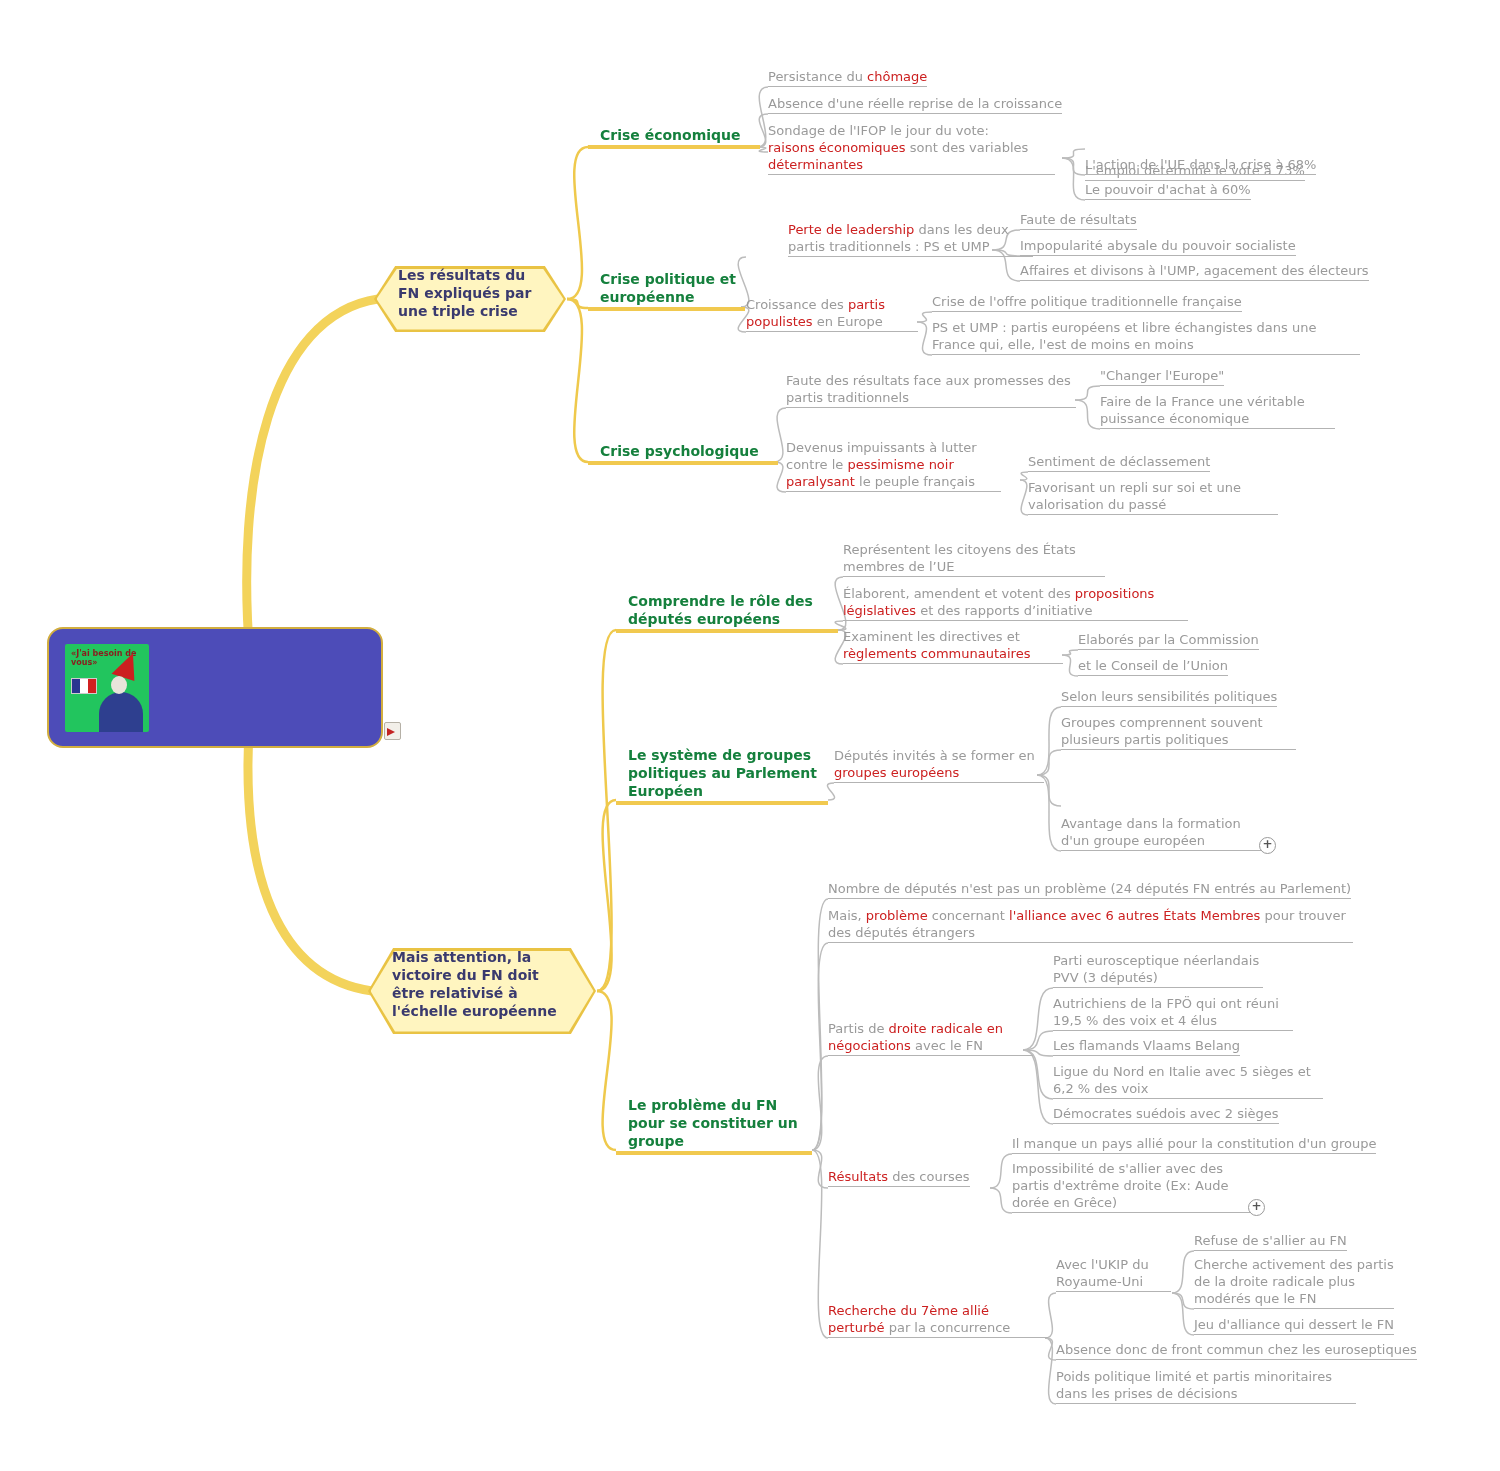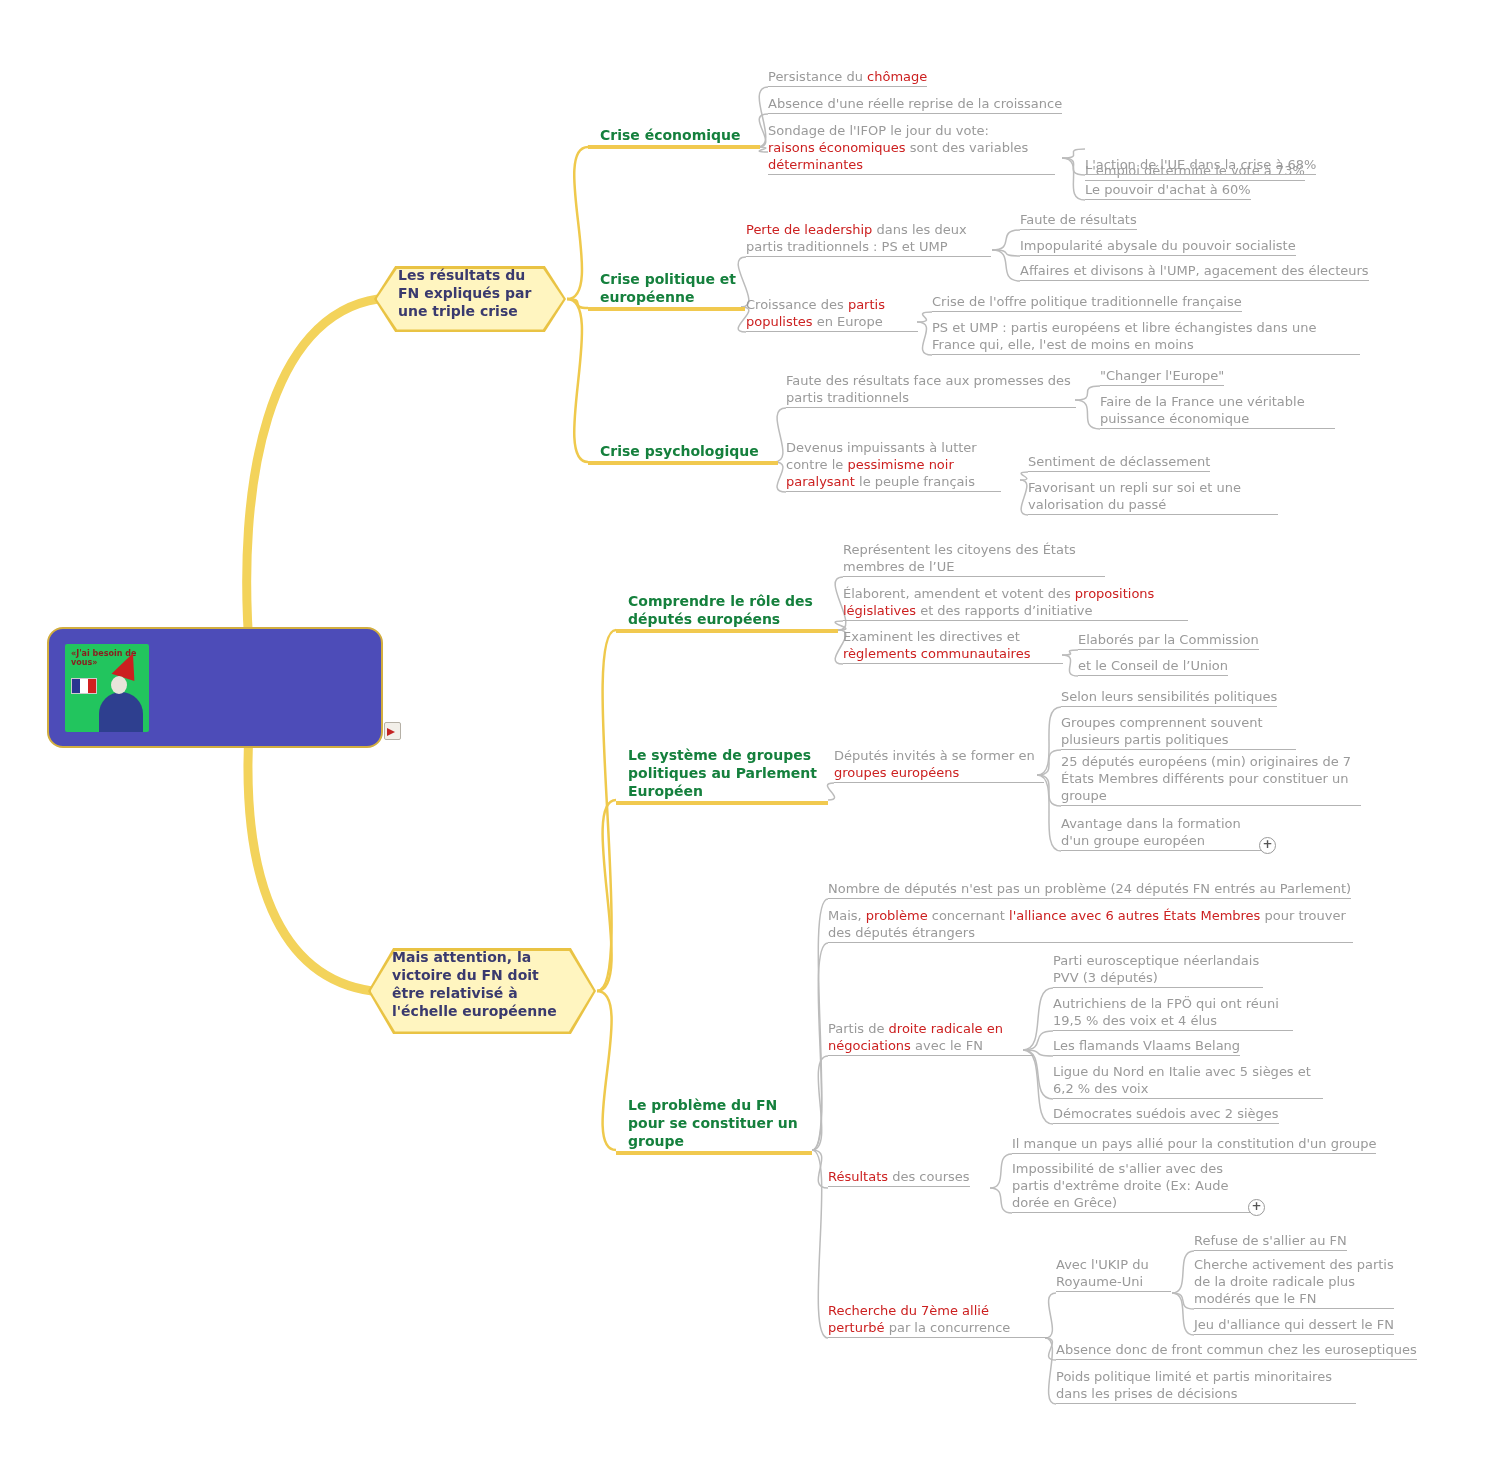--- a/index.html
+++ b/index.html
@@ -166,21 +166,21 @@
   <div class="label" style="left:616px;top:592px;width:206px;">Comprendre le rôle des députés européens</div>
   <div class="label" style="left:616px;top:1096px;width:180px;">Le problème du FN pour se constituer un groupe</div>
 
   <div class="leaf nw" style="left:768px;top:68px;"><span>Persistance du </span><span class="r">chômage</span></div>
   <div class="leaf nw" style="left:768px;top:95px;"><span>Absence d'une réelle reprise de la croissance</span></div>
   <div class="leaf" style="left:768px;top:122px;width:287px;"><span>Sondage de l'IFOP le jour du vote:</span><br><span class="r">raisons économiques</span><span> sont des variables</span><br><span class="r">déterminantes</span></div>
   <div class="leaf nw" style="left:1085px;top:130px;margin-top:32px;"><span>L'emploi détermine le vote à 73%</span></div>
   <div class="leaf nw" style="left:1085px;top:156px;"><span>L'action de l'UE dans la crise à 68%</span></div>
   <div class="leaf nw" style="left:1085px;top:181px;"><span>Le pouvoir d'achat à 60%</span></div>
 
-  <div class="leaf" style="left:746px;top:221px;width:245px;"><span class="r">Perte de leadership</span><span> dans les deux partis traditionnels : PS et UMP</span></div>
+  <div class="leaf" style="left:788px;top:221px;width:245px;"><span class="r">Perte de leadership</span><span> dans les deux partis traditionnels : PS et UMP</span></div>
   <div class="leaf nw" style="left:1020px;top:211px;"><span>Faute de résultats</span></div>
   <div class="leaf nw" style="left:1020px;top:237px;"><span>Impopularité abysale du pouvoir socialiste</span></div>
   <div class="leaf nw" style="left:1020px;top:262px;"><span>Affaires et divisons à l'UMP, agacement des électeurs</span></div>
   <div class="leaf" style="left:746px;top:296px;width:172px;"><span>Croissance des </span><span class="r">partis populistes</span><span> en Europe</span></div>
   <div class="leaf nw" style="left:932px;top:293px;"><span>Crise de l'offre politique traditionnelle française</span></div>
   <div class="leaf" style="left:932px;top:319px;width:428px;"><span>PS et UMP : partis européens et libre échangistes dans une France qui, elle, l'est de moins en moins</span></div>
 
   <div class="leaf" style="left:786px;top:372px;width:290px;"><span>Faute des résultats face aux promesses des partis traditionnels</span></div>
   <div class="leaf nw" style="left:1100px;top:367px;"><span>"Changer l'Europe"</span></div>
   <div class="leaf" style="left:1100px;top:393px;width:235px;"><span>Faire de la France une véritable puissance économique</span></div>
@@ -190,21 +190,20 @@
 
   <div class="leaf" style="left:843px;top:541px;width:262px;"><span>Représentent les citoyens des États membres de l’UE</span></div>
   <div class="leaf" style="left:843px;top:585px;width:345px;"><span> Élaborent, amendent et votent des </span><span class="r">propositions législatives</span><span> et des rapports d’initiative</span></div>
   <div class="leaf" style="left:843px;top:628px;width:220px;"><span>Examinent les directives et </span><span class="r">règlements communautaires</span></div>
   <div class="leaf nw" style="left:1078px;top:631px;"><span>Elaborés par la Commission</span></div>
   <div class="leaf nw" style="left:1078px;top:657px;"><span>et le Conseil de l’Union</span></div>
 
   <div class="leaf" style="left:834px;top:747px;width:210px;"><span>Députés invités à se former en </span><span class="r">groupes européens</span></div>
   <div class="leaf nw" style="left:1061px;top:688px;"><span>Selon leurs sensibilités politiques</span></div>
   <div class="leaf" style="left:1061px;top:714px;width:235px;"><span>Groupes comprennent souvent plusieurs partis politiques</span></div>
-  <div class="leaf" style="left:1061px;top:753px;width:300px;"><span>25 députés européens (min) originaires de 7 États Membres différents pour constituer un groupe</span></div>
   <div class="leaf" style="left:1061px;top:815px;width:205px;"><span>Avantage dans la formation d'un groupe européen</span></div>
   <div class="plusbtn" style="left:1259px;top:837px;">+</div>
 
   <div class="leaf nw" style="left:828px;top:880px;"><span>Nombre de députés n'est pas un problème (24 députés FN entrés au Parlement)</span></div>
   <div class="leaf" style="left:828px;top:907px;width:525px;"><span>Mais, </span><span class="r">problème</span><span> concernant </span><span class="r">l'alliance avec 6 autres États Membres</span><span> pour trouver des députés étrangers</span></div>
   <div class="leaf" style="left:828px;top:1020px;width:205px;"><span>Partis de </span><span class="r">droite radicale en négociations</span><span> avec le FN</span></div>
   <div class="leaf" style="left:1053px;top:952px;width:210px;"><span>Parti eurosceptique néerlandais PVV (3 députés)</span></div>
   <div class="leaf" style="left:1053px;top:995px;width:240px;"><span> Autrichiens de la FPÖ qui ont réuni 19,5 % des voix et 4 élus</span></div>
   <div class="leaf nw" style="left:1053px;top:1037px;"><span>Les flamands Vlaams Belang</span></div>
   <div class="leaf" style="left:1053px;top:1063px;width:270px;"><span>Ligue du Nord en Italie avec 5 sièges et 6,2 % des voix</span></div>

